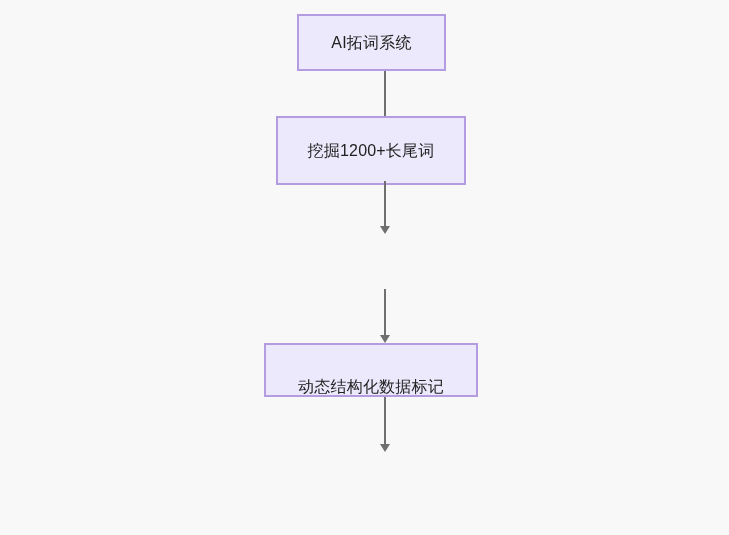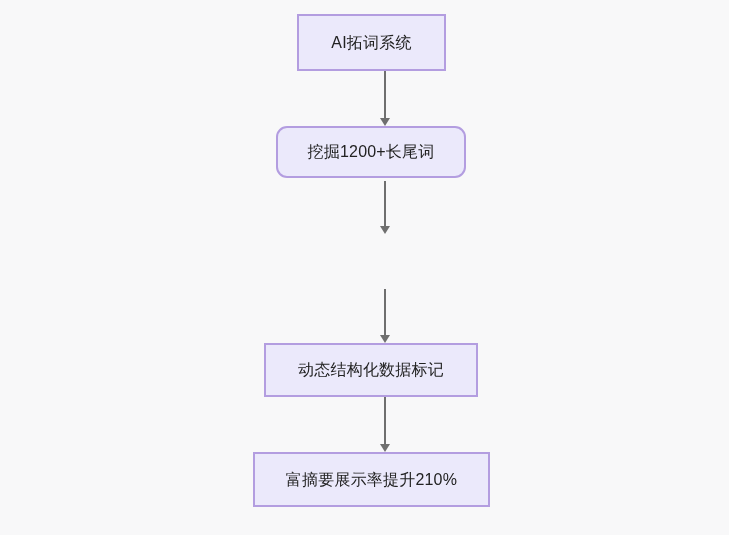--- a/index.html
+++ b/index.html
@@ -66,41 +66,38 @@
 
   <div class="node" style="left:297px; top:14px; width:149px; height:57px;">
     <span>AI拓词系统</span>
   </div>
 
   <div class="edge" style="top:71px; height:55px;">
     <div class="line" style="height:47px;"></div>
     <div class="head"></div>
   </div>
 
-  <div class="node" style="left:276px; top:126px; width:190px; height:52px;border-radius:11px;">
+  <div class="node" style="left:276px; top:116px; width:190px; height:69px;">
     <span>挖掘1200+长尾词</span>
   </div>
 
   <div class="edge" style="top:181px; height:53px;">
     <div class="line" style="height:45px;"></div>
     <div class="head"></div>
   </div>
 
 
   <div class="edge" style="top:289px; height:54px;">
     <div class="line" style="height:46px;"></div>
     <div class="head"></div>
   </div>
 
-  <div class="node" style="left:264px; top:343px; width:214px; height:54px;">
+  <div class="node" style="left:264px; top:343px; width:214px; height:54px;align-items:flex-end;">
     <span>动态结构化数据标记</span>
   </div>
 
   <div class="edge" style="top:397px; height:55px;">
     <div class="line" style="height:47px;"></div>
     <div class="head"></div>
   </div>
 
-  <div class="node" style="left:253px; top:452px; width:237px; height:55px;">
-    <span>富摘要展示率提升210%</span>
-  </div>
 
 </div>
 
 </body></html>

